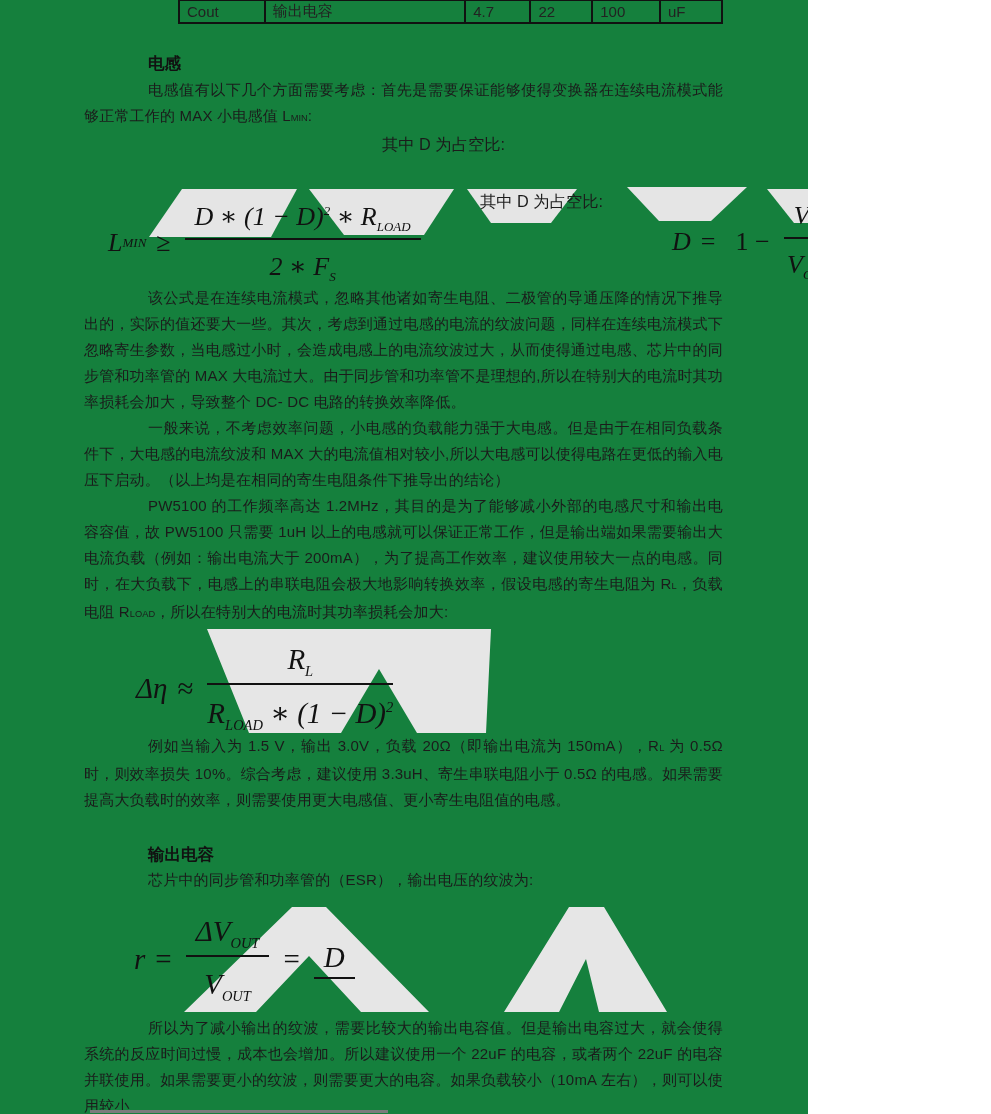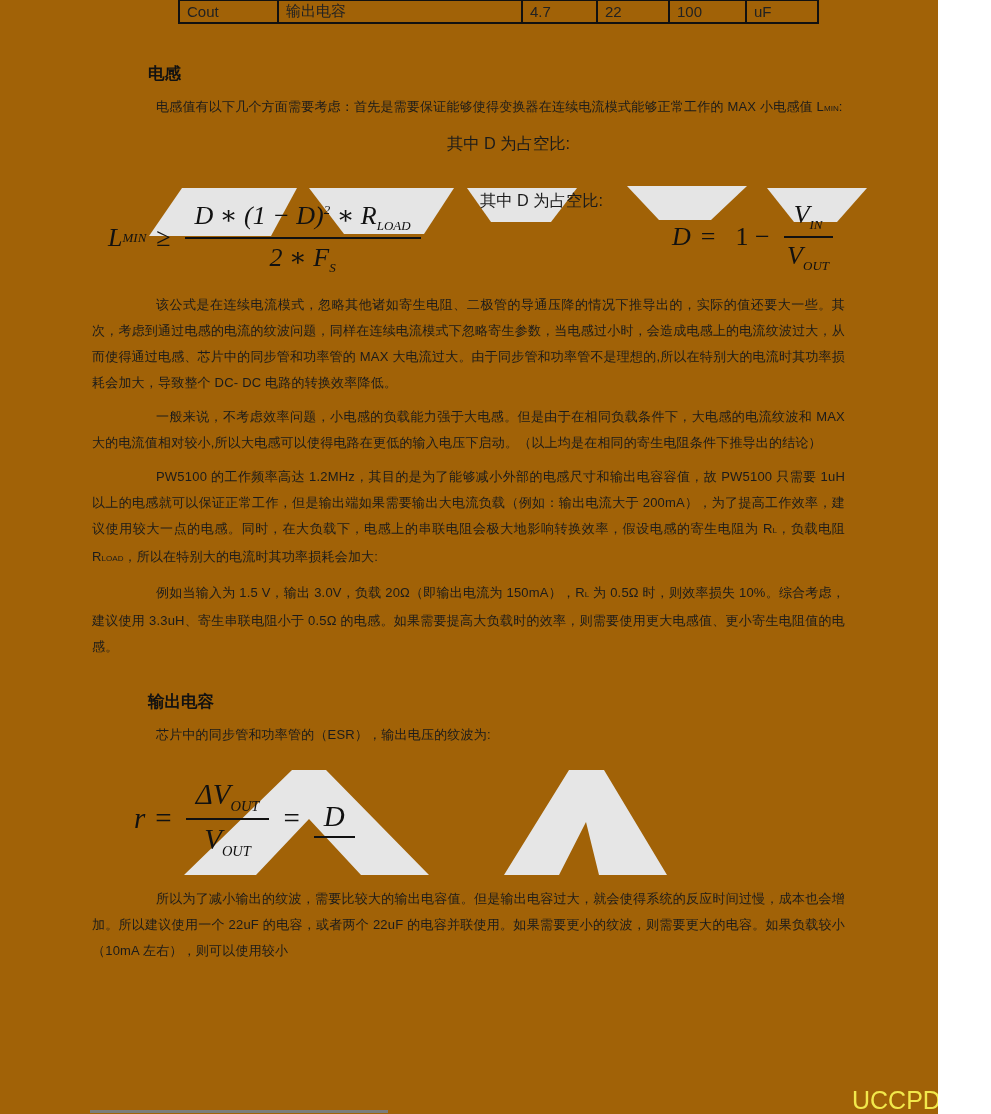--- a/index.html
+++ b/index.html
@@ -1,51 +1,51 @@
 <!DOCTYPE html>
 <html><head>
 <meta charset="utf-8">
 <style>
   html,body{margin:0;padding:0;background:#fff;}
   .page{
-    position:relative;width:938px;height:1114px;background:#a16207;overflow:hidden;
+    position:relative;width:808px;height:1114px;background:#15803d;overflow:hidden;
     font-family:"Liberation Sans","DejaVu Sans",sans-serif;color:#1b1b1b;
   }
   .content{position:relative;padding:0 85px 0 84px;}
   
   table.spec{border-collapse:collapse;margin:-1px 0 0 94px;table-layout:fixed;}
   table.spec td{
     border:2px solid #111;height:21px;font-size:15px;padding:0 7px;
     color:#222;vertical-align:middle;white-space:nowrap;overflow:hidden;
   }
   .c0{width:83px}.c1{width:228px}.c2{width:59px}.c3{width:56px}.c4{width:61px}.c5{width:56px}
   
   .hd{font-size:16.5px;font-weight:bold;color:#111;line-height:26px;padding-left:64px;margin:0;}
-  .hd1{margin-top:36px;}
+  .hd1{margin-top:27px;font-family:Liberation Serif, serif;}
   .hd2{margin-top:28px;}
   p.para{
-    margin:8px;font-size:13px;line-height:26px;text-align:justify;
+    margin:0;font-size:15px;line-height:26px;text-align:justify;
     text-indent:64px;color:#1b1b1b;letter-spacing:0.2px;
   }
   .p1{margin-top:5px;}
   .p2{margin-top:12px;}
   .p4{margin-top:21px;}
   .p5{margin-top:2px;}
   .sub-small{font-size:0.62em;letter-spacing:0;}
   .center-line{font-size:16.3px;line-height:26px;text-align:center;padding-left:80px;color:#1b1b1b;}
   
   .fblock{position:relative;width:822px;font-family:"Liberation Serif","DejaVu Serif",serif;color:#111;}
   .f1{height:100px;margin-top:28px;}
   .f2{height:104px;margin-top:2px;}
   .f3{height:122px;}
   svg.wm{position:absolute;left:0;top:0;}
   .math{position:absolute;font-style:italic;display:flex;align-items:center;white-space:nowrap;}
   .frac{display:inline-flex;flex-direction:column;text-align:center;vertical-align:middle;margin:0 4px;}
   .frac .num{border-bottom:2px solid #111;padding:0 10px 3px 10px;}
-  .frac .den{padding-top:3px;}
+  .frac .den{padding-top:11px;}
   .msub{font-size:0.5em;font-style:italic;vertical-align:-0.45em;}
   .msup{font-size:0.5em;font-style:italic;vertical-align:0.75em;}
   .rel{font-style:normal;margin:0 10px;}
   .f-lmin{left:24px;top:16px;font-size:26px;}
   .f-duty-label{position:absolute;left:396px;top:6px;font-family:"Liberation Sans","DejaVu Sans",sans-serif;font-size:16.3px;color:#1b1b1b;}
   .f-duty{left:588px;top:16px;font-size:26px;}
   .f-eta{left:52px;top:14px;font-size:29px;}
   .f-r{left:50px;top:22px;font-size:29px;}
   
   .page-watermark{
@@ -107,20 +107,33 @@
         </span>
       </div>
     </div>
 
     <p class="para p2">该公式是在连续电流模式，忽略其他诸如寄生电阻、二极管的导通压降的情况下推导出的，实际的值还要大一些。其次，考虑到通过电感的电流的纹波问题，同样在连续电流模式下忽略寄生参数，当电感过小时，会造成电感上的电流纹波过大，从而使得通过电感、芯片中的同步管和功率管的 MAX 大电流过大。由于同步管和功率管不是理想的,所以在特别大的电流时其功率损耗会加大，导致整个 DC- DC 电路的转换效率降低。</p>
 
     <p class="para">一般来说，不考虑效率问题，小电感的负载能力强于大电感。但是由于在相同负载条件下，大电感的电流纹波和 MAX 大的电流值相对较小,所以大电感可以使得电路在更低的输入电压下启动。（以上均是在相同的寄生电阻条件下推导出的结论）</p>
 
     <p class="para p4"><span>PW5100 的工作频率高达 1.2MHz，其目的是为了能够减小外部的电感尺寸和输出电容容值，故 PW5100 只需要 1uH 以上的电感就可以保证正常工作，但是输出端如果需要输出大电流负载（例如：输出电流大于 200mA），为了提高工作效率，建议使用较大一点的电感。同时，在大负载下，电感上的串联电阻会极大地影响转换效率，假设电感的寄生电阻为 R</span><span class="sub-small">L</span><span>，负载电阻 R</span><span class="sub-small">LOAD</span><span>，所以在特别大的电流时其功率损耗会加大:</span></p>
 
+    <div class="fblock f2">
+      <svg class="wm" width="822" height="104" viewBox="0 0 822 104">
+        <polygon points="123,0 407,0 402,104 333,104 295,40 257,104 165,104" fill="#e6e6e6"></polygon>
+      </svg>
+      <div class="math f-eta">
+        <span>Δη</span>
+        <span class="rel">≈</span>
+        <span class="frac">
+          <span class="num"><span>R</span><span class="msub">L</span></span>
+          <span class="den"><span>R</span><span class="msub">LOAD</span><span> ∗ (1 − D)</span><span class="msup">2</span></span>
+        </span>
+      </div>
+    </div>
 
     <p class="para p5"><span>例如当输入为 1.5 V，输出 3.0V，负载 20Ω（即输出电流为 150mA），R</span><span class="sub-small">L</span><span> 为 0.5Ω 时，则效率损失 10%。综合考虑，建议使用 3.3uH、寄生串联电阻小于 0.5Ω 的电感。如果需要提高大负载时的效率，则需要使用更大电感值、更小寄生电阻值的电感。</span></p>
 
     <p class="hd hd2">输出电容</p>
     <p class="para">芯片中的同步管和功率管的（ESR），输出电压的纹波为:</p>
 
     <div class="fblock f3">
       <svg class="wm" width="822" height="122" viewBox="0 0 822 122">
         <polygon points="208,14 242,14 345,119 277,119 225,63 172,119 100,119" fill="#e6e6e6"></polygon>
         <polygon points="485,14 520,14 583,119 515,119 502,66 475,119 420,119" fill="#e6e6e6"></polygon>

